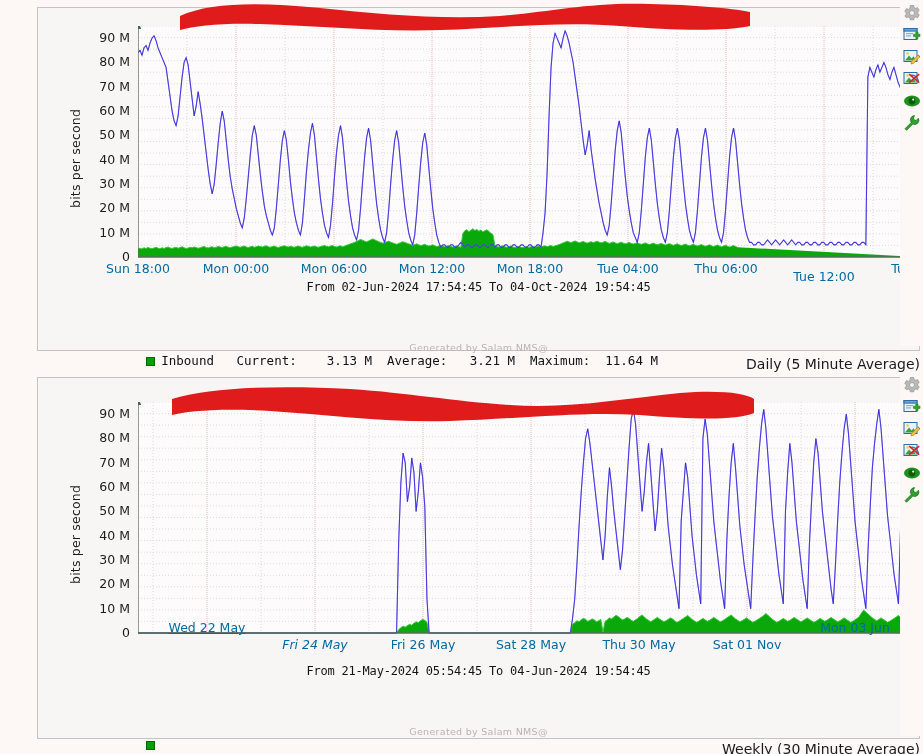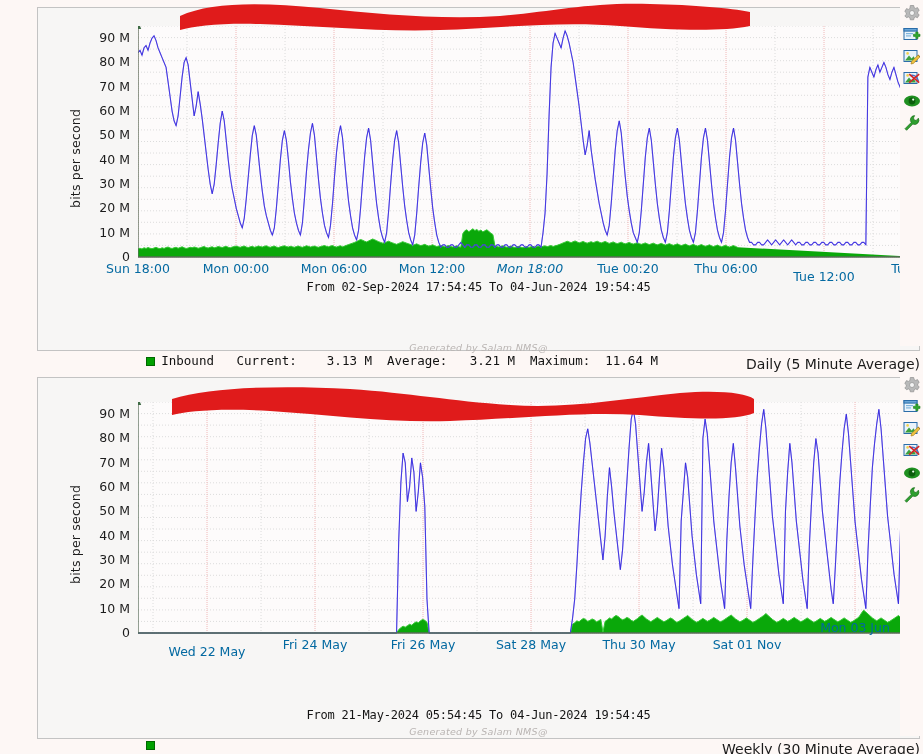--- a/index.html
+++ b/index.html
@@ -110,21 +110,20 @@
   .sw-out { background: #1111e0; }
 
   .generated {
     position: absolute;
     width: 100%;
     text-align: center;
     font-size: 9.5px;
     color: #b9b4b2;
     letter-spacing: .3px;
     font-family: "DejaVu Sans", "Liberation Sans", sans-serif;
-    font-style: italic;
   }
 
   
   .watermark {
     position: absolute;
     font-size: 10px;
     color: #a9a9a9;
     letter-spacing: 1.6px;
     white-space: nowrap;
     transform-origin: 0 0;
@@ -232,28 +231,28 @@
           <line x1="0" y1="0" x2="0" y2="231" stroke="#5a6d5a" stroke-width="1.3"></line>
           <line x1="0" y1="231" x2="788" y2="231" stroke="#5a6d5a" stroke-width="1.3"></line>
           <path d="M0,-6 L-3.2,2 L3.2,2 Z" fill="#3f6b45" transform="translate(0,1)"></path>
           <path d="M792,231 L784,227.8 L784,234.2 Z" fill="#3f6b45"></path>
         </svg>
       <div id="d-xticks">
           <div class="xtick" style="left: 55px; width: 90px; top: 253px;">Sun 18:00</div>
           <div class="xtick" style="left: 153px; width: 90px; top: 253px;">Mon 00:00</div>
           <div class="xtick" style="left: 251px; width: 90px; top: 253px;">Mon 06:00</div>
           <div class="xtick" style="left: 349px; width: 90px; top: 253px;">Mon 12:00</div>
-          <div class="xtick" style="left: 447px; width: 90px; top: 253px; font-style: italic;">Mon 18:00</div>
-          <div class="xtick" style="left: 545px; width: 90px; top: 253px;">Tue 00:20</div>
+          <div class="xtick" style="left: 447px; width: 90px; top: 253px;">Mon 18:00</div>
+          <div class="xtick" style="left: 545px; width: 90px; top: 253px;">Tue 04:00</div>
           <div class="xtick" style="left: 643px; width: 90px; top: 253px;">Thu 06:00</div>
           <div class="xtick" style="left: 741px; width: 90px; top: 253px; margin-top: 8px;">Tue 12:00</div>
           <div class="xtick" style="left: 839px; width: 90px; top: 253px;">Tue 18:00</div>
         </div>
 
-      <div class="range-line" style="top:272px; left:0;">From 02-Sep-2024 17:54:45 To 04-Jun-2024 19:54:45</div>
+      <div class="range-line" style="top:272px; left:0;">From 02-Jun-2024 17:54:45 To 04-Oct-2024 19:54:45</div>
 
       <div class="legend" style="left:33px; top:300px;">
         <span class="legend-row">
           <span class="swatch sw-in"></span><span>Inbound   Current:    3.13 M  Average:   3.21 M  Maximum:  11.64 M</span>
         </span>
         <span class="legend-row">
           <span class="swatch sw-out"></span><span>Outbound  Current:   66.04 M  Average:  27.17 M  Maximum:  91.49 M</span>
         </span>
       </div>
 
@@ -323,30 +322,30 @@
           <path d="M0,231 L0.00,231.00 L2.17,231.00 L4.35,231.00 L6.52,231.00 L8.69,231.00 L10.86,231.00 L13.04,231.00 L15.21,231.00 L17.38,231.00 L19.55,231.00 L21.73,231.00 L23.90,231.00 L26.07,231.00 L28.25,231.00 L30.42,231.00 L32.59,231.00 L34.76,231.00 L36.94,231.00 L39.11,231.00 L41.28,231.00 L43.45,231.00 L45.63,231.00 L47.80,231.00 L49.97,231.00 L52.14,231.00 L54.32,231.00 L56.49,231.00 L58.66,231.00 L60.84,231.00 L63.01,231.00 L65.18,231.00 L67.35,231.00 L69.53,231.00 L71.70,231.00 L73.87,231.00 L76.04,231.00 L78.22,231.00 L80.39,231.00 L82.56,231.00 L84.74,231.00 L86.91,231.00 L89.08,231.00 L91.25,231.00 L93.43,231.00 L95.60,231.00 L97.77,231.00 L99.94,231.00 L102.12,231.00 L104.29,231.00 L106.46,231.00 L108.64,231.00 L110.81,231.00 L112.98,231.00 L115.15,231.00 L117.33,231.00 L119.50,231.00 L121.67,231.00 L123.84,231.00 L126.02,231.00 L128.19,231.00 L130.36,231.00 L132.53,231.00 L134.71,231.00 L136.88,231.00 L139.05,231.00 L141.23,231.00 L143.40,231.00 L145.57,231.00 L147.74,231.00 L149.92,231.00 L152.09,231.00 L154.26,231.00 L156.43,231.00 L158.61,231.00 L160.78,231.00 L162.95,231.00 L165.13,231.00 L167.30,231.00 L169.47,231.00 L171.64,231.00 L173.82,231.00 L175.99,231.00 L178.16,231.00 L180.33,231.00 L182.51,231.00 L184.68,231.00 L186.85,231.00 L189.03,231.00 L191.20,231.00 L193.37,231.00 L195.54,231.00 L197.72,231.00 L199.89,231.00 L202.06,231.00 L204.23,231.00 L206.41,231.00 L208.58,231.00 L210.75,231.00 L212.92,231.00 L215.10,231.00 L217.27,231.00 L219.44,231.00 L221.62,231.00 L223.79,231.00 L225.96,231.00 L228.13,231.00 L230.31,231.00 L232.48,231.00 L234.65,231.00 L236.82,231.00 L239.00,231.00 L241.17,231.00 L243.34,231.00 L245.52,231.00 L247.69,231.00 L249.86,231.00 L252.03,231.00 L254.21,231.00 L256.38,231.00 L258.55,231.00 L260.72,227.60 L262.90,225.65 L265.07,224.19 L267.24,225.16 L269.42,223.71 L271.59,222.25 L273.76,223.22 L275.93,221.27 L278.11,219.81 L280.28,220.79 L282.45,218.84 L284.62,217.38 L286.80,218.36 L288.97,220.30 L291.14,231.00 L293.31,231.00 L295.49,231.00 L297.66,231.00 L299.83,231.00 L302.01,231.00 L304.18,231.00 L306.35,231.00 L308.52,231.00 L310.70,231.00 L312.87,231.00 L315.04,231.00 L317.21,231.00 L319.39,231.00 L321.56,231.00 L323.73,231.00 L325.91,231.00 L328.08,231.00 L330.25,231.00 L332.42,231.00 L334.60,231.00 L336.77,231.00 L338.94,231.00 L341.11,231.00 L343.29,231.00 L345.46,231.00 L347.63,231.00 L349.81,231.00 L351.98,231.00 L354.15,231.00 L356.32,231.00 L358.50,231.00 L360.67,231.00 L362.84,231.00 L365.01,231.00 L367.19,231.00 L369.36,231.00 L371.53,231.00 L373.70,231.00 L375.88,231.00 L378.05,231.00 L380.22,231.00 L382.40,231.00 L384.57,231.00 L386.74,231.00 L388.91,231.00 L391.09,231.00 L393.26,231.00 L395.43,231.00 L397.60,231.00 L399.78,231.00 L401.95,231.00 L404.12,231.00 L406.30,231.00 L408.47,231.00 L410.64,231.00 L412.81,231.00 L414.99,231.00 L417.16,231.00 L419.33,231.00 L421.50,231.00 L423.68,231.00 L425.85,231.00 L428.02,231.00 L430.19,231.00 L432.37,231.00 L434.54,222.25 L436.71,220.79 L438.89,218.84 L441.06,219.81 L443.23,217.87 L445.40,216.41 L447.58,217.38 L449.75,219.33 L451.92,218.36 L454.09,216.90 L456.27,217.87 L458.44,219.81 L460.61,218.84 L462.79,217.38 L464.96,230.03 L467.13,219.33 L469.30,217.87 L471.48,215.92 L473.65,216.90 L475.82,214.95 L477.99,213.49 L480.17,214.47 L482.34,216.41 L484.51,217.87 L486.69,216.90 L488.86,215.44 L491.03,216.41 L493.20,218.36 L495.38,219.33 L497.55,217.87 L499.72,216.41 L501.89,214.47 L504.07,213.01 L506.24,214.95 L508.41,216.90 L510.58,218.36 L512.76,219.81 L514.93,218.36 L517.10,216.90 L519.28,215.44 L521.45,216.90 L523.62,218.36 L525.79,219.81 L527.97,218.84 L530.14,217.38 L532.31,215.92 L534.48,216.90 L536.66,218.84 L538.83,220.30 L541.00,219.33 L543.18,217.87 L545.35,216.41 L547.52,214.95 L549.69,213.49 L551.87,215.44 L554.04,217.38 L556.21,218.84 L558.38,220.30 L560.56,219.33 L562.73,217.87 L564.90,216.41 L567.08,217.87 L569.25,219.33 L571.42,218.36 L573.59,216.90 L575.77,215.44 L577.94,216.90 L580.11,218.36 L582.28,219.81 L584.46,218.84 L586.63,217.38 L588.80,215.92 L590.97,214.47 L593.15,213.01 L595.32,214.95 L597.49,216.90 L599.67,218.36 L601.84,219.81 L604.01,218.84 L606.18,217.38 L608.36,215.92 L610.53,217.38 L612.70,218.84 L614.87,220.30 L617.05,219.33 L619.22,217.87 L621.39,216.41 L623.57,214.95 L625.74,213.49 L627.91,211.55 L630.08,213.49 L632.26,215.44 L634.43,217.38 L636.60,218.84 L638.77,220.30 L640.95,219.33 L643.12,217.87 L645.29,216.41 L647.47,217.87 L649.64,219.33 L651.81,218.36 L653.98,216.90 L656.16,215.44 L658.33,216.90 L660.50,218.36 L662.67,219.81 L664.85,218.84 L667.02,217.38 L669.19,215.92 L671.36,217.38 L673.54,218.84 L675.71,220.30 L677.88,219.33 L680.06,217.87 L682.23,216.41 L684.40,217.87 L686.57,219.33 L688.75,218.36 L690.92,216.90 L693.09,215.44 L695.26,216.90 L697.44,218.36 L699.61,219.81 L701.78,218.84 L703.96,217.38 L706.13,215.92 L708.30,217.38 L710.47,218.84 L712.65,220.30 L714.82,219.33 L716.99,217.87 L719.16,216.41 L721.34,214.47 L723.51,211.06 L725.68,208.14 L727.86,210.09 L730.03,212.03 L732.20,213.98 L734.37,215.92 L736.55,217.38 L738.72,218.84 L740.89,217.38 L743.06,215.92 L745.24,217.38 L747.41,218.84 L749.58,220.30 L751.75,219.33 L753.93,217.87 L756.10,216.41 L758.27,214.95 L760.45,213.49 L762.62,215.44 L764.79,217.38 L766.96,218.84 L769.14,217.38 L771.31,215.92 L773.48,217.38 L775.65,218.84 L777.83,220.30 L780.00,222.98 L780,231 Z" fill="#0aa80a" stroke="none"></path>
           <path d="M0.00,231.00 L2.17,231.00 L4.35,231.00 L6.52,231.00 L8.69,231.00 L10.86,231.00 L13.04,231.00 L15.21,231.00 L17.38,231.00 L19.55,231.00 L21.73,231.00 L23.90,231.00 L26.07,231.00 L28.25,231.00 L30.42,231.00 L32.59,231.00 L34.76,231.00 L36.94,231.00 L39.11,231.00 L41.28,231.00 L43.45,231.00 L45.63,231.00 L47.80,231.00 L49.97,231.00 L52.14,231.00 L54.32,231.00 L56.49,231.00 L58.66,231.00 L60.84,231.00 L63.01,231.00 L65.18,231.00 L67.35,231.00 L69.53,231.00 L71.70,231.00 L73.87,231.00 L76.04,231.00 L78.22,231.00 L80.39,231.00 L82.56,231.00 L84.74,231.00 L86.91,231.00 L89.08,231.00 L91.25,231.00 L93.43,231.00 L95.60,231.00 L97.77,231.00 L99.94,231.00 L102.12,231.00 L104.29,231.00 L106.46,231.00 L108.64,231.00 L110.81,231.00 L112.98,231.00 L115.15,231.00 L117.33,231.00 L119.50,231.00 L121.67,231.00 L123.84,231.00 L126.02,231.00 L128.19,231.00 L130.36,231.00 L132.53,231.00 L134.71,231.00 L136.88,231.00 L139.05,231.00 L141.23,231.00 L143.40,231.00 L145.57,231.00 L147.74,231.00 L149.92,231.00 L152.09,231.00 L154.26,231.00 L156.43,231.00 L158.61,231.00 L160.78,231.00 L162.95,231.00 L165.13,231.00 L167.30,231.00 L169.47,231.00 L171.64,231.00 L173.82,231.00 L175.99,231.00 L178.16,231.00 L180.33,231.00 L182.51,231.00 L184.68,231.00 L186.85,231.00 L189.03,231.00 L191.20,231.00 L193.37,231.00 L195.54,231.00 L197.72,231.00 L199.89,231.00 L202.06,231.00 L204.23,231.00 L206.41,231.00 L208.58,231.00 L210.75,231.00 L212.92,231.00 L215.10,231.00 L217.27,231.00 L219.44,231.00 L221.62,231.00 L223.79,231.00 L225.96,231.00 L228.13,231.00 L230.31,231.00 L232.48,231.00 L234.65,231.00 L236.82,231.00 L239.00,231.00 L241.17,231.00 L243.34,231.00 L245.52,231.00 L247.69,231.00 L249.86,231.00 L252.03,231.00 L254.21,231.00 L256.38,231.00 L258.55,231.00 L260.72,227.60 L262.90,225.65 L265.07,224.19 L267.24,225.16 L269.42,223.71 L271.59,222.25 L273.76,223.22 L275.93,221.27 L278.11,219.81 L280.28,220.79 L282.45,218.84 L284.62,217.38 L286.80,218.36 L288.97,220.30 L291.14,231.00 L293.31,231.00 L295.49,231.00 L297.66,231.00 L299.83,231.00 L302.01,231.00 L304.18,231.00 L306.35,231.00 L308.52,231.00 L310.70,231.00 L312.87,231.00 L315.04,231.00 L317.21,231.00 L319.39,231.00 L321.56,231.00 L323.73,231.00 L325.91,231.00 L328.08,231.00 L330.25,231.00 L332.42,231.00 L334.60,231.00 L336.77,231.00 L338.94,231.00 L341.11,231.00 L343.29,231.00 L345.46,231.00 L347.63,231.00 L349.81,231.00 L351.98,231.00 L354.15,231.00 L356.32,231.00 L358.50,231.00 L360.67,231.00 L362.84,231.00 L365.01,231.00 L367.19,231.00 L369.36,231.00 L371.53,231.00 L373.70,231.00 L375.88,231.00 L378.05,231.00 L380.22,231.00 L382.40,231.00 L384.57,231.00 L386.74,231.00 L388.91,231.00 L391.09,231.00 L393.26,231.00 L395.43,231.00 L397.60,231.00 L399.78,231.00 L401.95,231.00 L404.12,231.00 L406.30,231.00 L408.47,231.00 L410.64,231.00 L412.81,231.00 L414.99,231.00 L417.16,231.00 L419.33,231.00 L421.50,231.00 L423.68,231.00 L425.85,231.00 L428.02,231.00 L430.19,231.00 L432.37,231.00 L434.54,222.25 L436.71,220.79 L438.89,218.84 L441.06,219.81 L443.23,217.87 L445.40,216.41 L447.58,217.38 L449.75,219.33 L451.92,218.36 L454.09,216.90 L456.27,217.87 L458.44,219.81 L460.61,218.84 L462.79,217.38 L464.96,230.03 L467.13,219.33 L469.30,217.87 L471.48,215.92 L473.65,216.90 L475.82,214.95 L477.99,213.49 L480.17,214.47 L482.34,216.41 L484.51,217.87 L486.69,216.90 L488.86,215.44 L491.03,216.41 L493.20,218.36 L495.38,219.33 L497.55,217.87 L499.72,216.41 L501.89,214.47 L504.07,213.01 L506.24,214.95 L508.41,216.90 L510.58,218.36 L512.76,219.81 L514.93,218.36 L517.10,216.90 L519.28,215.44 L521.45,216.90 L523.62,218.36 L525.79,219.81 L527.97,218.84 L530.14,217.38 L532.31,215.92 L534.48,216.90 L536.66,218.84 L538.83,220.30 L541.00,219.33 L543.18,217.87 L545.35,216.41 L547.52,214.95 L549.69,213.49 L551.87,215.44 L554.04,217.38 L556.21,218.84 L558.38,220.30 L560.56,219.33 L562.73,217.87 L564.90,216.41 L567.08,217.87 L569.25,219.33 L571.42,218.36 L573.59,216.90 L575.77,215.44 L577.94,216.90 L580.11,218.36 L582.28,219.81 L584.46,218.84 L586.63,217.38 L588.80,215.92 L590.97,214.47 L593.15,213.01 L595.32,214.95 L597.49,216.90 L599.67,218.36 L601.84,219.81 L604.01,218.84 L606.18,217.38 L608.36,215.92 L610.53,217.38 L612.70,218.84 L614.87,220.30 L617.05,219.33 L619.22,217.87 L621.39,216.41 L623.57,214.95 L625.74,213.49 L627.91,211.55 L630.08,213.49 L632.26,215.44 L634.43,217.38 L636.60,218.84 L638.77,220.30 L640.95,219.33 L643.12,217.87 L645.29,216.41 L647.47,217.87 L649.64,219.33 L651.81,218.36 L653.98,216.90 L656.16,215.44 L658.33,216.90 L660.50,218.36 L662.67,219.81 L664.85,218.84 L667.02,217.38 L669.19,215.92 L671.36,217.38 L673.54,218.84 L675.71,220.30 L677.88,219.33 L680.06,217.87 L682.23,216.41 L684.40,217.87 L686.57,219.33 L688.75,218.36 L690.92,216.90 L693.09,215.44 L695.26,216.90 L697.44,218.36 L699.61,219.81 L701.78,218.84 L703.96,217.38 L706.13,215.92 L708.30,217.38 L710.47,218.84 L712.65,220.30 L714.82,219.33 L716.99,217.87 L719.16,216.41 L721.34,214.47 L723.51,211.06 L725.68,208.14 L727.86,210.09 L730.03,212.03 L732.20,213.98 L734.37,215.92 L736.55,217.38 L738.72,218.84 L740.89,217.38 L743.06,215.92 L745.24,217.38 L747.41,218.84 L749.58,220.30 L751.75,219.33 L753.93,217.87 L756.10,216.41 L758.27,214.95 L760.45,213.49 L762.62,215.44 L764.79,217.38 L766.96,218.84 L769.14,217.38 L771.31,215.92 L773.48,217.38 L775.65,218.84 L777.83,220.30 L780.00,222.98 " fill="none" stroke="#33c933" stroke-width="1"></path>
           <path d="M0.00,231.00 L2.17,231.00 L4.35,231.00 L6.52,231.00 L8.69,231.00 L10.86,231.00 L13.04,231.00 L15.21,231.00 L17.38,231.00 L19.55,231.00 L21.73,231.00 L23.90,231.00 L26.07,231.00 L28.25,231.00 L30.42,231.00 L32.59,231.00 L34.76,231.00 L36.94,231.00 L39.11,231.00 L41.28,231.00 L43.45,231.00 L45.63,231.00 L47.80,231.00 L49.97,231.00 L52.14,231.00 L54.32,231.00 L56.49,231.00 L58.66,231.00 L60.84,231.00 L63.01,231.00 L65.18,231.00 L67.35,231.00 L69.53,231.00 L71.70,231.00 L73.87,231.00 L76.04,231.00 L78.22,231.00 L80.39,231.00 L82.56,231.00 L84.74,231.00 L86.91,231.00 L89.08,231.00 L91.25,231.00 L93.43,231.00 L95.60,231.00 L97.77,231.00 L99.94,231.00 L102.12,231.00 L104.29,231.00 L106.46,231.00 L108.64,231.00 L110.81,231.00 L112.98,231.00 L115.15,231.00 L117.33,231.00 L119.50,231.00 L121.67,231.00 L123.84,231.00 L126.02,231.00 L128.19,231.00 L130.36,231.00 L132.53,231.00 L134.71,231.00 L136.88,231.00 L139.05,231.00 L141.23,231.00 L143.40,231.00 L145.57,231.00 L147.74,231.00 L149.92,231.00 L152.09,231.00 L154.26,231.00 L156.43,231.00 L158.61,231.00 L160.78,231.00 L162.95,231.00 L165.13,231.00 L167.30,231.00 L169.47,231.00 L171.64,231.00 L173.82,231.00 L175.99,231.00 L178.16,231.00 L180.33,231.00 L182.51,231.00 L184.68,231.00 L186.85,231.00 L189.03,231.00 L191.20,231.00 L193.37,231.00 L195.54,231.00 L197.72,231.00 L199.89,231.00 L202.06,231.00 L204.23,231.00 L206.41,231.00 L208.58,231.00 L210.75,231.00 L212.92,231.00 L215.10,231.00 L217.27,231.00 L219.44,231.00 L221.62,231.00 L223.79,231.00 L225.96,231.00 L228.13,231.00 L230.31,231.00 L232.48,231.00 L234.65,231.00 L236.82,231.00 L239.00,231.00 L241.17,231.00 L243.34,231.00 L245.52,231.00 L247.69,231.00 L249.86,231.00 L252.03,231.00 L254.21,231.00 L256.38,231.00 L258.55,231.00 L260.72,138.60 L262.90,80.24 L265.07,51.06 L267.24,60.79 L269.42,99.69 L271.59,85.11 L273.76,55.93 L275.93,70.52 L278.11,109.42 L280.28,89.97 L282.45,60.79 L284.62,75.38 L286.80,104.56 L288.97,196.96 L291.14,231.00 L293.31,231.00 L295.49,231.00 L297.66,231.00 L299.83,231.00 L302.01,231.00 L304.18,231.00 L306.35,231.00 L308.52,231.00 L310.70,231.00 L312.87,231.00 L315.04,231.00 L317.21,231.00 L319.39,231.00 L321.56,231.00 L323.73,231.00 L325.91,231.00 L328.08,231.00 L330.25,231.00 L332.42,231.00 L334.60,231.00 L336.77,231.00 L338.94,231.00 L341.11,231.00 L343.29,231.00 L345.46,231.00 L347.63,231.00 L349.81,231.00 L351.98,231.00 L354.15,231.00 L356.32,231.00 L358.50,231.00 L360.67,231.00 L362.84,231.00 L365.01,231.00 L367.19,231.00 L369.36,231.00 L371.53,231.00 L373.70,231.00 L375.88,231.00 L378.05,231.00 L380.22,231.00 L382.40,231.00 L384.57,231.00 L386.74,231.00 L388.91,231.00 L391.09,231.00 L393.26,231.00 L395.43,231.00 L397.60,231.00 L399.78,231.00 L401.95,231.00 L404.12,231.00 L406.30,231.00 L408.47,231.00 L410.64,231.00 L412.81,231.00 L414.99,231.00 L417.16,231.00 L419.33,231.00 L421.50,231.00 L423.68,231.00 L425.85,231.00 L428.02,231.00 L430.19,231.00 L432.37,231.00 L434.54,216.41 L436.71,196.96 L438.89,162.92 L441.06,124.01 L443.23,89.97 L445.40,60.79 L447.58,36.47 L449.75,26.75 L451.92,41.34 L454.09,60.79 L456.27,80.24 L458.44,99.69 L460.61,119.15 L462.79,138.60 L464.96,158.05 L467.13,133.74 L469.30,94.83 L471.48,65.65 L473.65,85.11 L475.82,109.42 L477.99,128.87 L480.17,148.33 L482.34,167.78 L484.51,148.33 L486.69,114.28 L488.86,80.24 L491.03,46.20 L493.20,17.02 L495.38,7.29 L497.55,21.88 L499.72,51.06 L501.89,80.24 L504.07,109.42 L506.24,89.97 L508.41,60.79 L510.58,41.34 L512.76,70.52 L514.93,99.69 L517.10,128.87 L519.28,109.42 L521.45,75.38 L523.62,46.20 L525.79,65.65 L527.97,94.83 L530.14,124.01 L532.31,143.46 L534.48,162.92 L536.66,177.51 L538.83,192.09 L541.00,206.68 L543.18,119.15 L545.35,89.97 L547.52,60.79 L549.69,75.38 L551.87,104.56 L554.04,133.74 L556.21,153.19 L558.38,172.64 L560.56,187.23 L562.73,201.82 L564.90,36.47 L567.08,17.02 L569.25,31.61 L571.42,60.79 L573.59,89.97 L575.77,119.15 L577.94,138.60 L580.11,158.05 L582.28,177.51 L584.46,192.09 L586.63,206.68 L588.80,138.60 L590.97,94.83 L593.15,60.79 L595.32,41.34 L597.49,65.65 L599.67,94.83 L601.84,124.01 L604.01,143.46 L606.18,162.92 L608.36,177.51 L610.53,192.09 L612.70,206.68 L614.87,158.05 L617.05,114.28 L619.22,75.38 L621.39,46.20 L623.57,21.88 L625.74,7.29 L627.91,26.75 L630.08,55.93 L632.26,85.11 L634.43,114.28 L636.60,133.74 L638.77,153.19 L640.95,172.64 L643.12,187.23 L645.29,201.82 L647.47,109.42 L649.64,70.52 L651.81,41.34 L653.98,60.79 L656.16,89.97 L658.33,119.15 L660.50,138.60 L662.67,158.05 L664.85,177.51 L667.02,192.09 L669.19,206.68 L671.36,143.46 L673.54,99.69 L675.71,60.79 L677.88,36.47 L680.06,51.06 L682.23,80.24 L684.40,109.42 L686.57,128.87 L688.75,148.33 L690.92,167.78 L693.09,187.23 L695.26,201.82 L697.44,162.92 L699.61,119.15 L701.78,80.24 L703.96,51.06 L706.13,26.75 L708.30,12.16 L710.47,31.61 L712.65,60.79 L714.82,89.97 L716.99,119.15 L719.16,138.60 L721.34,158.05 L723.51,177.51 L725.68,192.09 L727.86,206.68 L730.03,148.33 L732.20,104.56 L734.37,65.65 L736.55,41.34 L738.72,21.88 L740.89,7.29 L743.06,26.75 L745.24,55.93 L747.41,85.11 L749.58,114.28 L751.75,133.74 L753.93,153.19 L756.10,172.64 L758.27,187.23 L760.45,201.82 L762.62,124.01 L764.79,80.24 L766.96,46.20 L769.14,65.65 L771.31,94.83 L773.48,124.01 L775.65,55.93 L777.83,38.91 " fill="none" stroke="#6a5ae8" stroke-width="1.1"></path>
           <path d="M0.00,231.00 L2.17,231.00 L4.35,231.00 L6.52,231.00 L8.69,231.00 L10.86,231.00 L13.04,231.00 L15.21,231.00 L17.38,231.00 L19.55,231.00 L21.73,231.00 L23.90,231.00 L26.07,231.00 L28.25,231.00 L30.42,231.00 L32.59,231.00 L34.76,231.00 L36.94,231.00 L39.11,231.00 L41.28,231.00 L43.45,231.00 L45.63,231.00 L47.80,231.00 L49.97,231.00 L52.14,231.00 L54.32,231.00 L56.49,231.00 L58.66,231.00 L60.84,231.00 L63.01,231.00 L65.18,231.00 L67.35,231.00 L69.53,231.00 L71.70,231.00 L73.87,231.00 L76.04,231.00 L78.22,231.00 L80.39,231.00 L82.56,231.00 L84.74,231.00 L86.91,231.00 L89.08,231.00 L91.25,231.00 L93.43,231.00 L95.60,231.00 L97.77,231.00 L99.94,231.00 L102.12,231.00 L104.29,231.00 L106.46,231.00 L108.64,231.00 L110.81,231.00 L112.98,231.00 L115.15,231.00 L117.33,231.00 L119.50,231.00 L121.67,231.00 L123.84,231.00 L126.02,231.00 L128.19,231.00 L130.36,231.00 L132.53,231.00 L134.71,231.00 L136.88,231.00 L139.05,231.00 L141.23,231.00 L143.40,231.00 L145.57,231.00 L147.74,231.00 L149.92,231.00 L152.09,231.00 L154.26,231.00 L156.43,231.00 L158.61,231.00 L160.78,231.00 L162.95,231.00 L165.13,231.00 L167.30,231.00 L169.47,231.00 L171.64,231.00 L173.82,231.00 L175.99,231.00 L178.16,231.00 L180.33,231.00 L182.51,231.00 L184.68,231.00 L186.85,231.00 L189.03,231.00 L191.20,231.00 L193.37,231.00 L195.54,231.00 L197.72,231.00 L199.89,231.00 L202.06,231.00 L204.23,231.00 L206.41,231.00 L208.58,231.00 L210.75,231.00 L212.92,231.00 L215.10,231.00 L217.27,231.00 L219.44,231.00 L221.62,231.00 L223.79,231.00 L225.96,231.00 L228.13,231.00 L230.31,231.00 L232.48,231.00 L234.65,231.00 L236.82,231.00 L239.00,231.00 L241.17,231.00 L243.34,231.00 L245.52,231.00 L247.69,231.00 L249.86,231.00 L252.03,231.00 L254.21,231.00 L256.38,231.00 L258.55,231.00 L260.72,138.60 L262.90,80.24 L265.07,51.06 L267.24,60.79 L269.42,99.69 L271.59,85.11 L273.76,55.93 L275.93,70.52 L278.11,109.42 L280.28,89.97 L282.45,60.79 L284.62,75.38 L286.80,104.56 L288.97,196.96 L291.14,231.00 L293.31,231.00 L295.49,231.00 L297.66,231.00 L299.83,231.00 L302.01,231.00 L304.18,231.00 L306.35,231.00 L308.52,231.00 L310.70,231.00 L312.87,231.00 L315.04,231.00 L317.21,231.00 L319.39,231.00 L321.56,231.00 L323.73,231.00 L325.91,231.00 L328.08,231.00 L330.25,231.00 L332.42,231.00 L334.60,231.00 L336.77,231.00 L338.94,231.00 L341.11,231.00 L343.29,231.00 L345.46,231.00 L347.63,231.00 L349.81,231.00 L351.98,231.00 L354.15,231.00 L356.32,231.00 L358.50,231.00 L360.67,231.00 L362.84,231.00 L365.01,231.00 L367.19,231.00 L369.36,231.00 L371.53,231.00 L373.70,231.00 L375.88,231.00 L378.05,231.00 L380.22,231.00 L382.40,231.00 L384.57,231.00 L386.74,231.00 L388.91,231.00 L391.09,231.00 L393.26,231.00 L395.43,231.00 L397.60,231.00 L399.78,231.00 L401.95,231.00 L404.12,231.00 L406.30,231.00 L408.47,231.00 L410.64,231.00 L412.81,231.00 L414.99,231.00 L417.16,231.00 L419.33,231.00 L421.50,231.00 L423.68,231.00 L425.85,231.00 L428.02,231.00 L430.19,231.00 L432.37,231.00 L434.54,216.41 L436.71,196.96 L438.89,162.92 L441.06,124.01 L443.23,89.97 L445.40,60.79 L447.58,36.47 L449.75,26.75 L451.92,41.34 L454.09,60.79 L456.27,80.24 L458.44,99.69 L460.61,119.15 L462.79,138.60 L464.96,158.05 L467.13,133.74 L469.30,94.83 L471.48,65.65 L473.65,85.11 L475.82,109.42 L477.99,128.87 L480.17,148.33 L482.34,167.78 L484.51,148.33 L486.69,114.28 L488.86,80.24 L491.03,46.20 L493.20,17.02 L495.38,7.29 L497.55,21.88 L499.72,51.06 L501.89,80.24 L504.07,109.42 L506.24,89.97 L508.41,60.79 L510.58,41.34 L512.76,70.52 L514.93,99.69 L517.10,128.87 L519.28,109.42 L521.45,75.38 L523.62,46.20 L525.79,65.65 L527.97,94.83 L530.14,124.01 L532.31,143.46 L534.48,162.92 L536.66,177.51 L538.83,192.09 L541.00,206.68 L543.18,119.15 L545.35,89.97 L547.52,60.79 L549.69,75.38 L551.87,104.56 L554.04,133.74 L556.21,153.19 L558.38,172.64 L560.56,187.23 L562.73,201.82 L564.90,36.47 L567.08,17.02 L569.25,31.61 L571.42,60.79 L573.59,89.97 L575.77,119.15 L577.94,138.60 L580.11,158.05 L582.28,177.51 L584.46,192.09 L586.63,206.68 L588.80,138.60 L590.97,94.83 L593.15,60.79 L595.32,41.34 L597.49,65.65 L599.67,94.83 L601.84,124.01 L604.01,143.46 L606.18,162.92 L608.36,177.51 L610.53,192.09 L612.70,206.68 L614.87,158.05 L617.05,114.28 L619.22,75.38 L621.39,46.20 L623.57,21.88 L625.74,7.29 L627.91,26.75 L630.08,55.93 L632.26,85.11 L634.43,114.28 L636.60,133.74 L638.77,153.19 L640.95,172.64 L643.12,187.23 L645.29,201.82 L647.47,109.42 L649.64,70.52 L651.81,41.34 L653.98,60.79 L656.16,89.97 L658.33,119.15 L660.50,138.60 L662.67,158.05 L664.85,177.51 L667.02,192.09 L669.19,206.68 L671.36,143.46 L673.54,99.69 L675.71,60.79 L677.88,36.47 L680.06,51.06 L682.23,80.24 L684.40,109.42 L686.57,128.87 L688.75,148.33 L690.92,167.78 L693.09,187.23 L695.26,201.82 L697.44,162.92 L699.61,119.15 L701.78,80.24 L703.96,51.06 L706.13,26.75 L708.30,12.16 L710.47,31.61 L712.65,60.79 L714.82,89.97 L716.99,119.15 L719.16,138.60 L721.34,158.05 L723.51,177.51 L725.68,192.09 L727.86,206.68 L730.03,148.33 L732.20,104.56 L734.37,65.65 L736.55,41.34 L738.72,21.88 L740.89,7.29 L743.06,26.75 L745.24,55.93 L747.41,85.11 L749.58,114.28 L751.75,133.74 L753.93,153.19 L756.10,172.64 L758.27,187.23 L760.45,201.82 L762.62,124.01 L764.79,80.24 L766.96,46.20 L769.14,65.65 L771.31,94.83 L773.48,124.01 L775.65,55.93 L777.83,38.91 " fill="none" stroke="#1a13d8" stroke-width="0.55" opacity=".85"></path>
           <line x1="0" y1="0" x2="0" y2="231" stroke="#5a6d5a" stroke-width="1.3"></line>
           <line x1="0" y1="231" x2="788" y2="231" stroke="#5a6d5a" stroke-width="1.3"></line>
           <path d="M0,-6 L-3.2,2 L3.2,2 Z" fill="#3f6b45" transform="translate(0,1)"></path>
           <path d="M792,231 L784,227.8 L784,234.2 Z" fill="#3f6b45"></path>
         </svg>
       <div id="w-xticks">
-          <div class="xtick" style="left: 124px; width: 90px; top: 266px;">Wed 22 May</div>
-          <div class="xtick" style="left: 232px; width: 90px; top: 259px;">Fri 24 May</div>
+          <div class="xtick" style="left: 124px; width: 90px; top: 242px; text-decoration: underline;">Wed 22 May</div>
+          <div class="xtick" style="left: 232px; width: 90px; top: 259px; font-style: italic;">Fri 24 May</div>
           <div class="xtick" style="left: 340px; width: 90px; top: 259px;">Fri 26 May</div>
           <div class="xtick" style="left: 448px; width: 90px; top: 259px;">Sat 28 May</div>
           <div class="xtick" style="left: 556px; width: 90px; top: 259px;">Thu 30 May</div>
           <div class="xtick" style="left: 664px; width: 90px; top: 259px;">Sat 01 Nov</div>
           <div class="xtick" style="left: 772px; width: 90px; top: 242px;">Mon 03 Jun</div>
         </div>
 
-      <div class="range-line" style="top:286px; left:0;margin-top:44px;">From 21-May-2024 05:54:45 To 04-Jun-2024 19:54:45</div>
+      <div class="range-line" style="top:286px; left:0;">From 21-May-2024 05:54:45 To 04-Jun-2024 19:54:45</div>
 
       <div class="legend" style="left:33px; top:314px;">
         <span class="legend-row">
           <span class="swatch sw-in"></span>
         </span>
         
       </div>
 
       <div class="generated" style="top:348px;">Generated by Salam NMS@</div>
 

